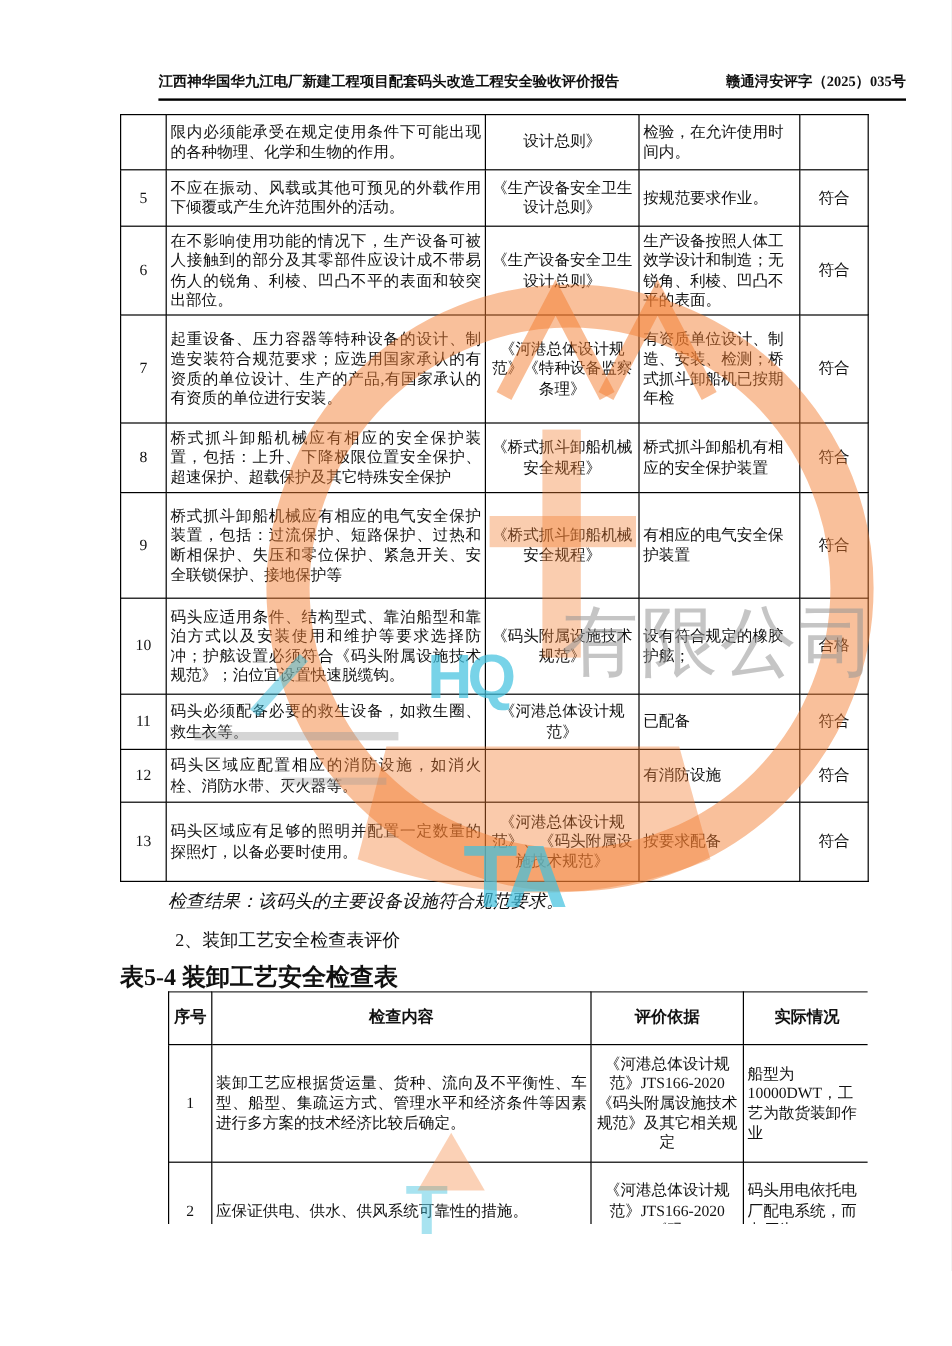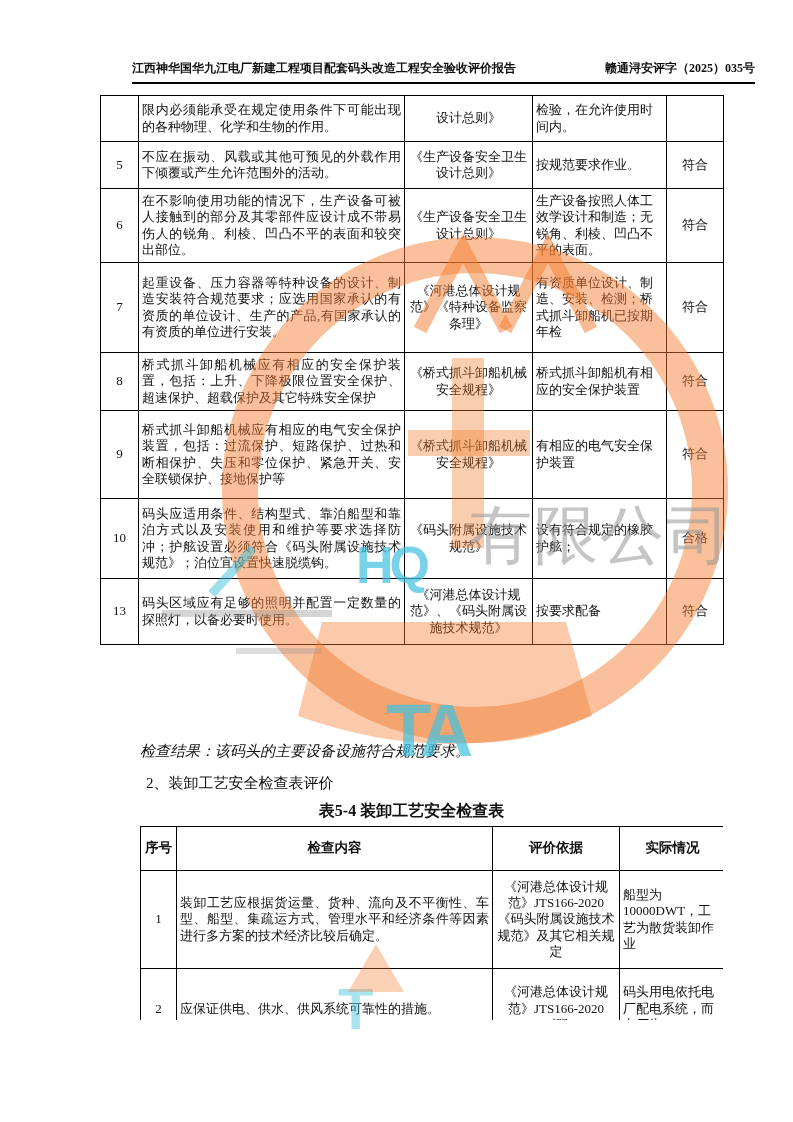--- a/index.html
+++ b/index.html
@@ -20,22 +20,22 @@
   .t2{width:623px;margin-left:40px;}
   .t2 td,.t2 th{border:1px solid #000;}
   .t2 tr:last-child td{border-bottom:none;}
   .c{text-align:center;}
   .j{text-align:justify;}
   th{font-weight:bold;text-align:center;font-size:13.5px;}
 
   
   .note{position:absolute;left:140px;top:742px;font-size:15px;font-style:italic;}
   .section{position:absolute;left:146px;top:774px;font-size:15px;}
-  .t2title{position:absolute;left:100px;top:801px;width:623px;text-align:center;
-           font-weight:bold;font-size:16px;}
+  .t2title{position:absolute;left:100px;top:801px;width:623px;text-align:left;
+           font-weight:bold;font-size:20px;}
   .pagenum{position:absolute;left:0;top:1036px;width:100%;text-align:center;font-size:12px;}
 
   
   .wm{position:absolute;left:0;top:0;width:698px;height:1122px;pointer-events:none;}
   .wm svg{position:absolute;left:0;top:0;}
   .wm-gray{position:absolute;left:468px;top:492px;font-size:64px;letter-spacing:2px;
            color:rgba(150,150,150,0.55);white-space:nowrap;font-family:"Liberation Serif",serif;}
   .wm-bar1{position:absolute;left:162px;top:610px;width:170px;height:7px;background:rgba(150,150,150,0.40);}
   .wm-bar2{position:absolute;left:236px;top:648px;width:86px;height:6px;background:rgba(150,150,150,0.32);}
   .wm-cyan{position:absolute;font-family:"Liberation Sans","DejaVu Sans",sans-serif;font-weight:bold;
@@ -108,20 +108,34 @@
         <td class="c">《桥式抓斗卸船机械安全规程》</td>
         <td>有相应的电气安全保护装置</td>
         <td class="c">符合</td>
       </tr>
       <tr style="height:80px">
         <td class="c">10</td>
         <td class="j">码头应适用条件、结构型式、靠泊船型和靠泊方式以及安装使用和维护等要求选择防冲；护舷设置必须符合《码头附属设施技术规范》；泊位宜设置快速脱缆钩。</td>
         <td class="c">《码头附属设施技术规范》</td>
         <td>设有符合规定的橡胶护舷；</td>
         <td class="c">合格</td>
+      </tr>
+      <tr style="height:46px">
+        <td class="c">11</td>
+        <td class="j">码头必须配备必要的救生设备，如救生圈、救生衣等。</td>
+        <td class="c">《河港总体设计规范》</td>
+        <td>已配备</td>
+        <td class="c">符合</td>
+      </tr>
+      <tr style="height:44px">
+        <td class="c">12</td>
+        <td class="j">码头区域应配置相应的消防设施，如消火栓、消防水带、灭火器等。</td>
+        <td class="c"></td>
+        <td>有消防设施</td>
+        <td class="c">符合</td>
       </tr>
       <tr style="height:66px">
         <td class="c">13</td>
         <td class="j">码头区域应有足够的照明并配置一定数量的探照灯，以备必要时使用。</td>
         <td class="c">《河港总体设计规范》、《码头附属设施技术规范》</td>
         <td>按要求配备</td>
         <td class="c">符合</td>
       </tr>
     </tbody>
   </table>

